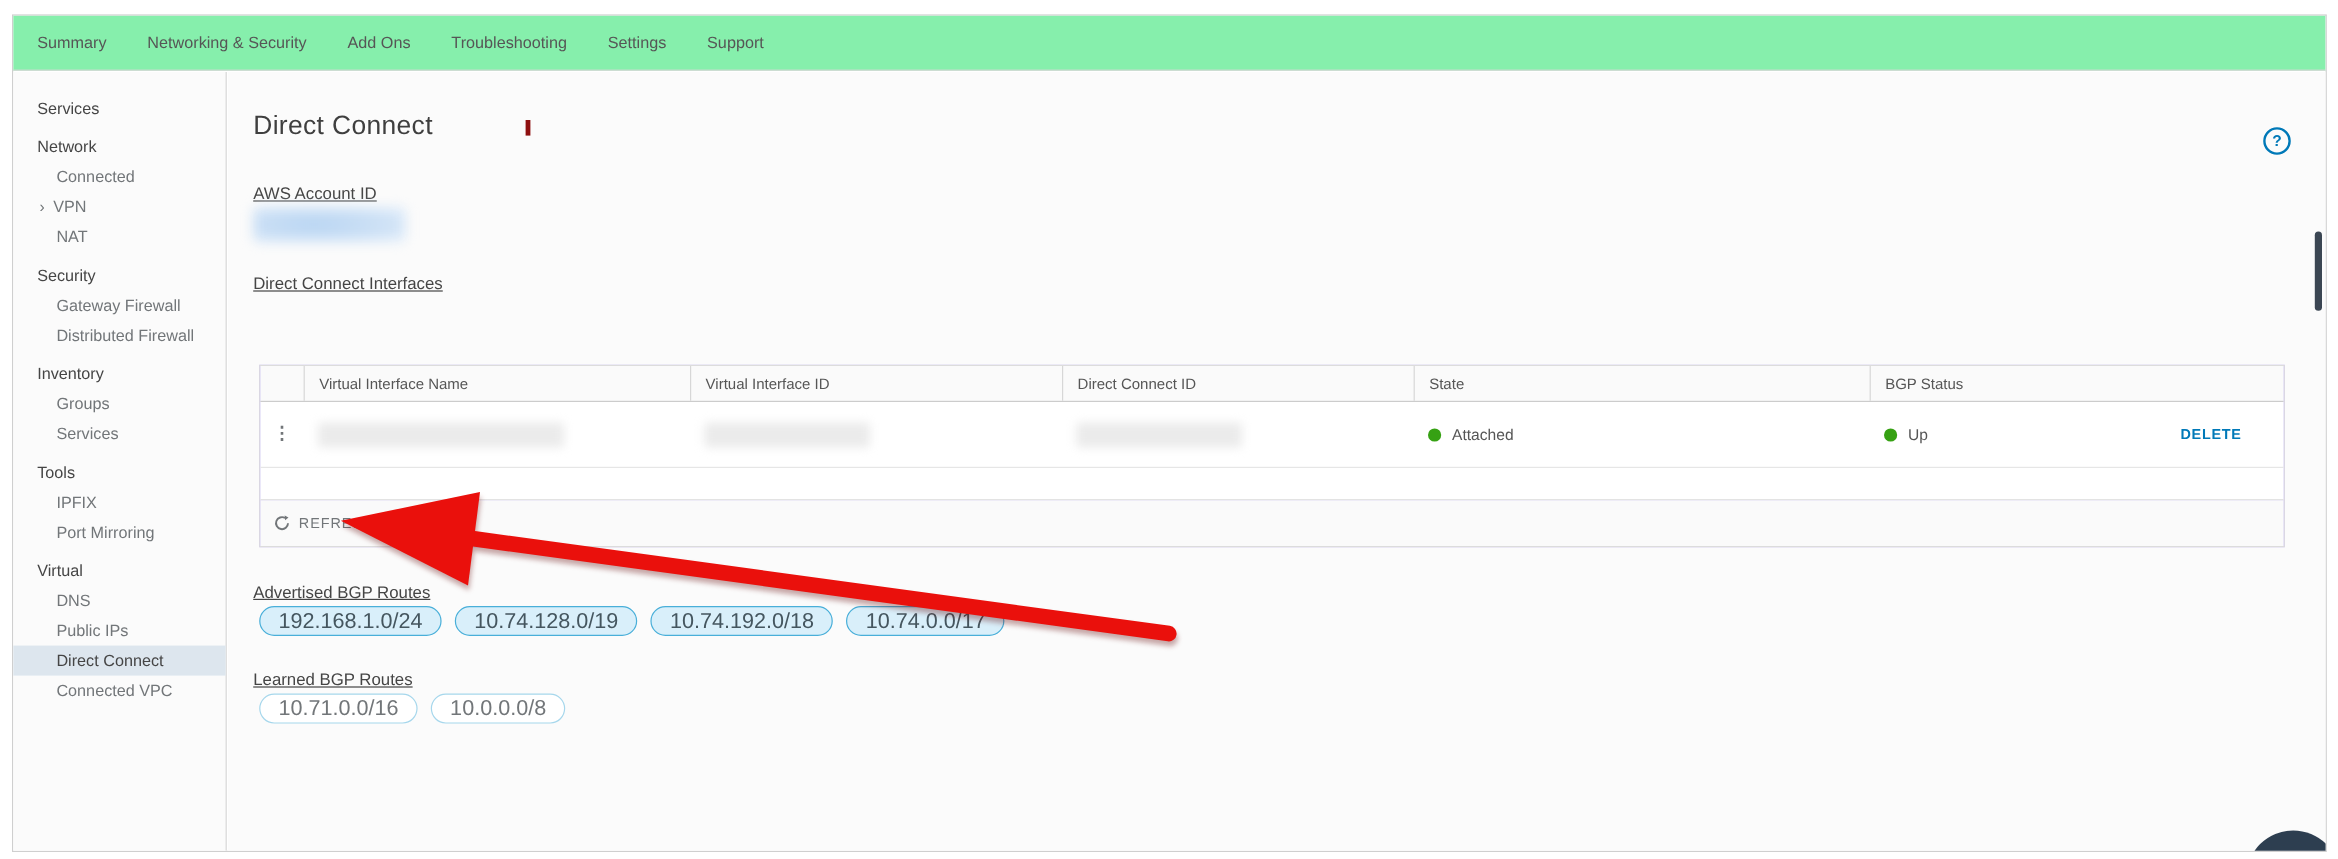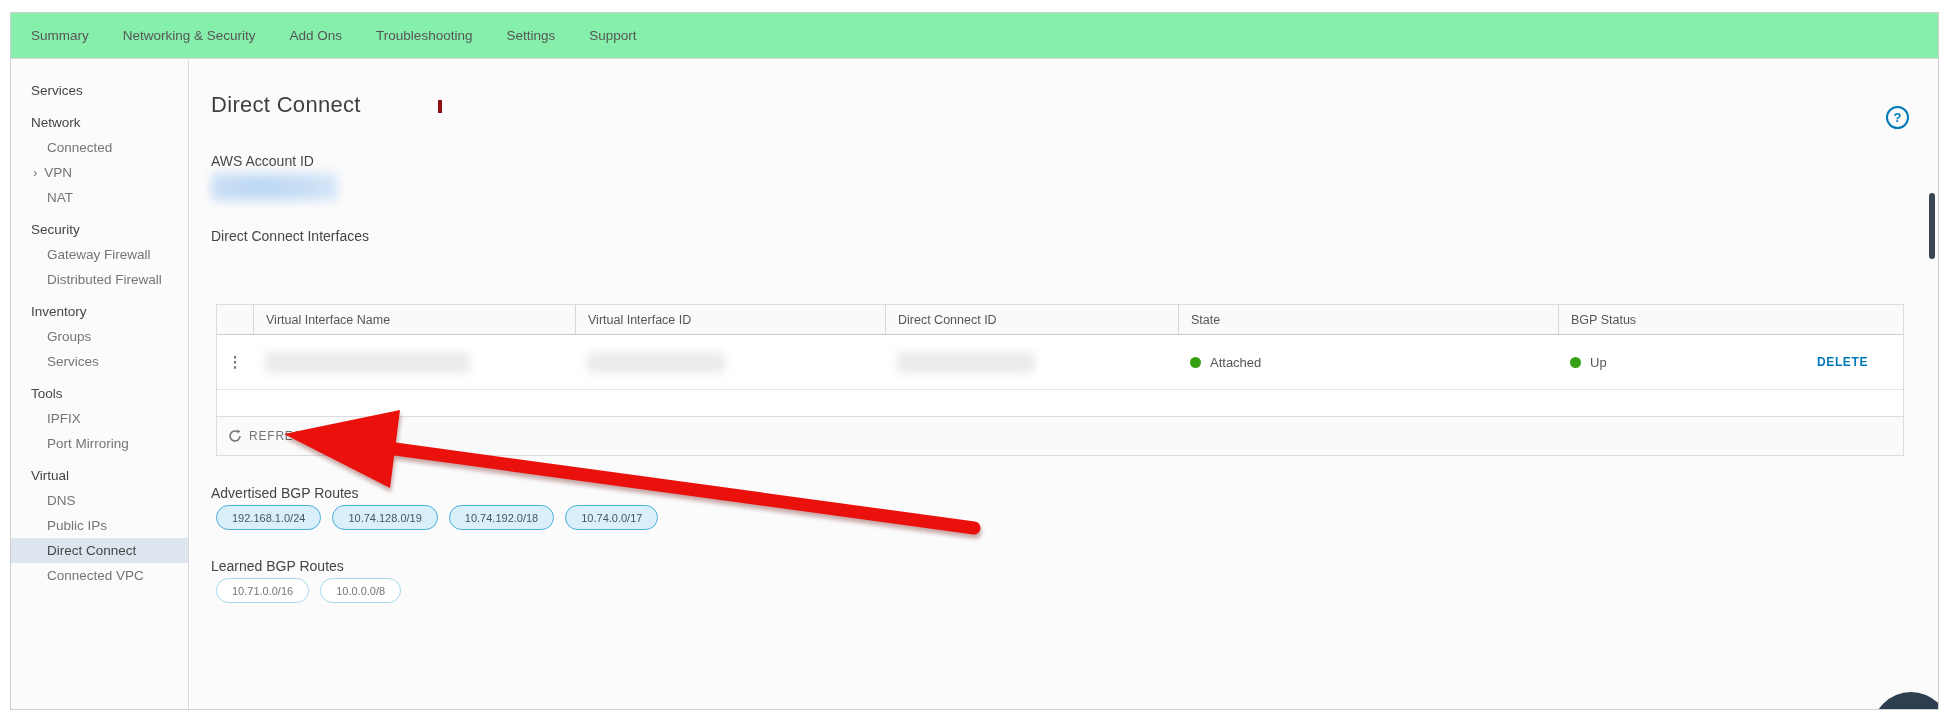--- a/index.html
+++ b/index.html
@@ -30,21 +30,21 @@
   .content { position:absolute; left:179px; top:47px; right:0; bottom:0; background:#fbfbfb; }
   .page-title { position:absolute; left:21px; top:32px; font-size:22px; color:#3f3f3f;
     font-weight:400; letter-spacing:0.3px; }
   .red-tick { position:absolute; left:248px; top:40px; width:4px; height:13px;
     background:#8e0f0f; }
   .help-btn { position:absolute; left:1696px; top:46px; width:23px; height:23px;
     border:2px solid #0079b8; border-radius:50%; color:#0079b8; font-size:13px;
     font-weight:bold; display:flex; align-items:center; justify-content:center;
     cursor:pointer; background:#fbfbfb; }
 
-  .field-label { position:absolute; font-size:14px; color:#454545; }
+  .field-label { position:absolute; font-size:14px; color:#454545;text-decoration:underline; }
   .aws-redact { position:absolute; left:21px; top:112px; width:127px; height:30px;
     background:radial-gradient(ellipse at 40% 50%, #b7d4f2 0%, #cfe2f6 60%, #e8f1fb 100%);
     filter:blur(5px); border-radius:4px; }
 
   
   .tbl { position:absolute; left:26px; top:244px; width:1688px; background:#c4b5fd;
     border:1px solid #dcdcdc; }
   .trow { display:flex; align-items:center; }
   .c0 { width:36px; flex:none; text-align:center; }
   .c1 { width:322px; flex:none; padding-left:12px; }
@@ -67,21 +67,21 @@
     color:#0079b8; letter-spacing:0.6px; cursor:pointer; }
   .empty-row { height:27px; background:#fff; border-bottom:1px solid #dddddd; }
   .tbl-footer { height:38px; background:#fafafa; display:flex; align-items:center;
     padding-left:11px; }
   .refresh-btn { display:flex; align-items:center; gap:7px; font-size:12px;
     color:#727679; letter-spacing:0.8px; cursor:pointer; background:none; border:none;
     font-family:inherit; }
 
   
   .pill-row { position:absolute; display:flex; gap:11px; }
-  .pill { height:25px; border-radius:13px; padding:0 15px; font-size:11px;
+  .pill { height:25px; border-radius:13px; padding:0 15px; font-size:18px;
     display:flex; align-items:center; white-space:nowrap; }
   .pill.adv { background:#d9effa; border:1px solid #49afd9; color:#45565f; }
   .pill.lrn { background:#ffffff; border:1px solid #a6d7ec; color:#727679; }
 
   
   .arrow-svg { position:absolute; left:0; top:0; width:1929px; height:698px;
     pointer-events:none; z-index:40; }
 
   
   .scroll-thumb { position:absolute; left:1918px; top:180px; width:6px; height:66px;

